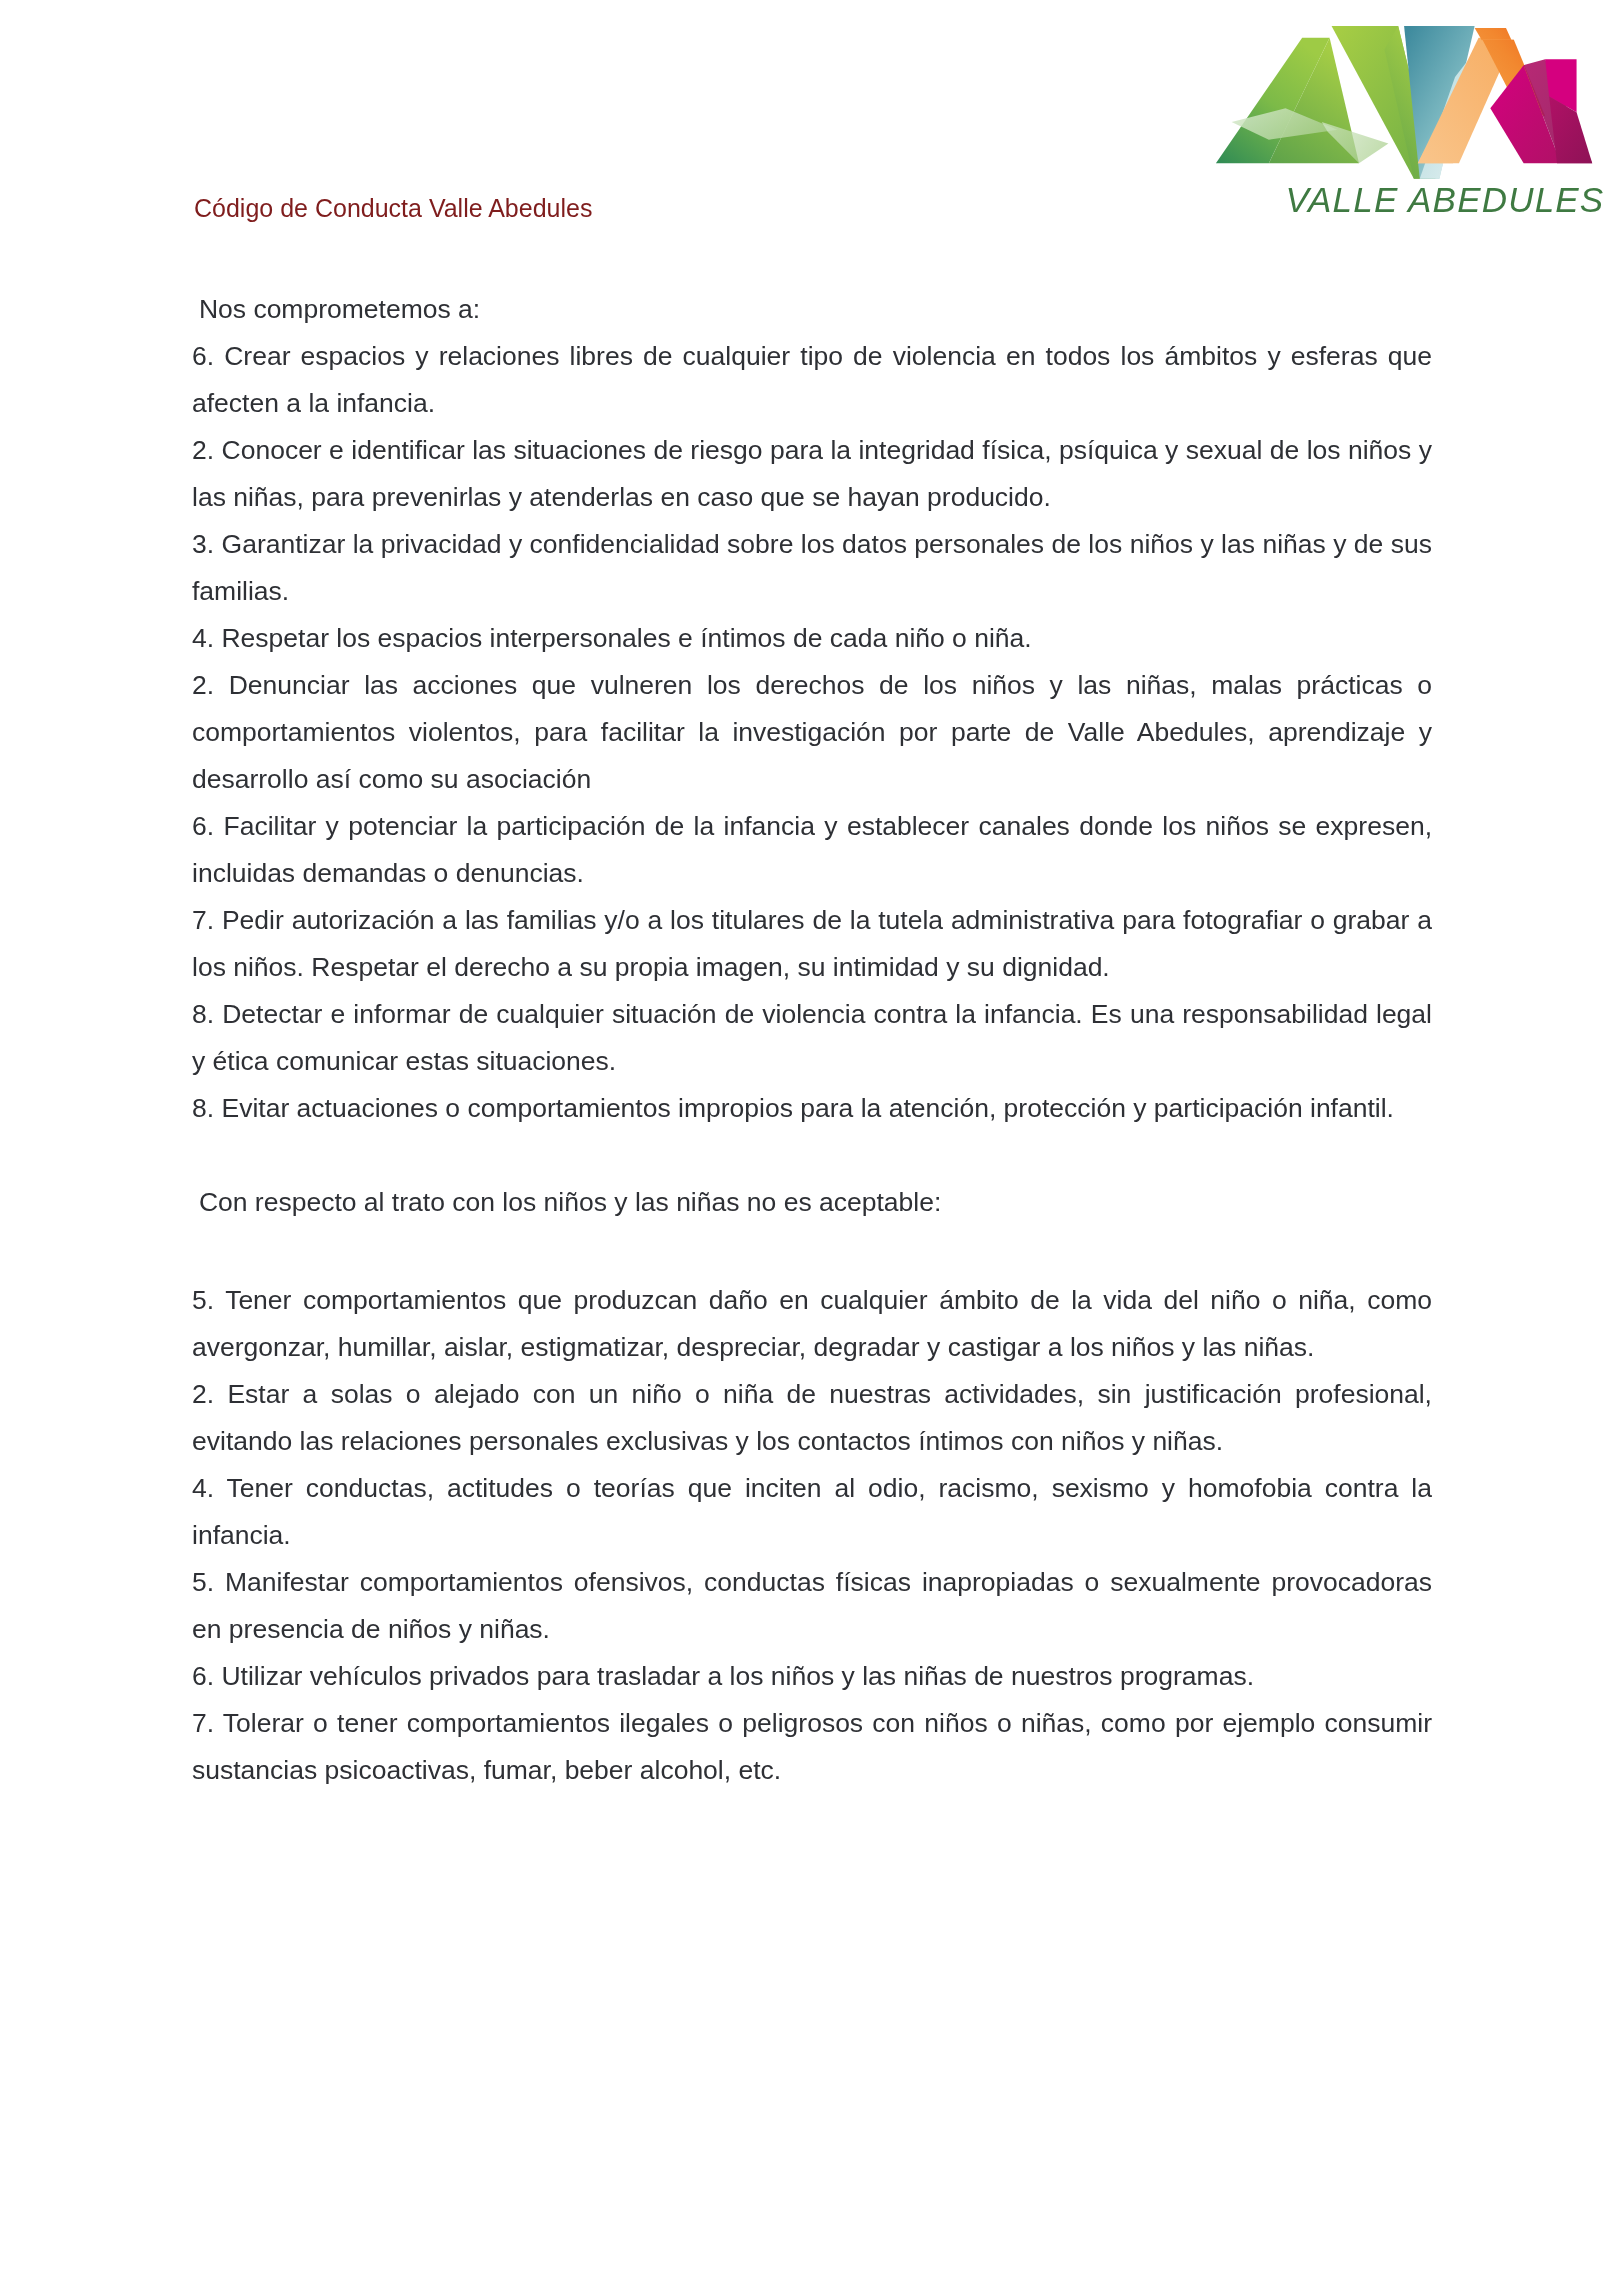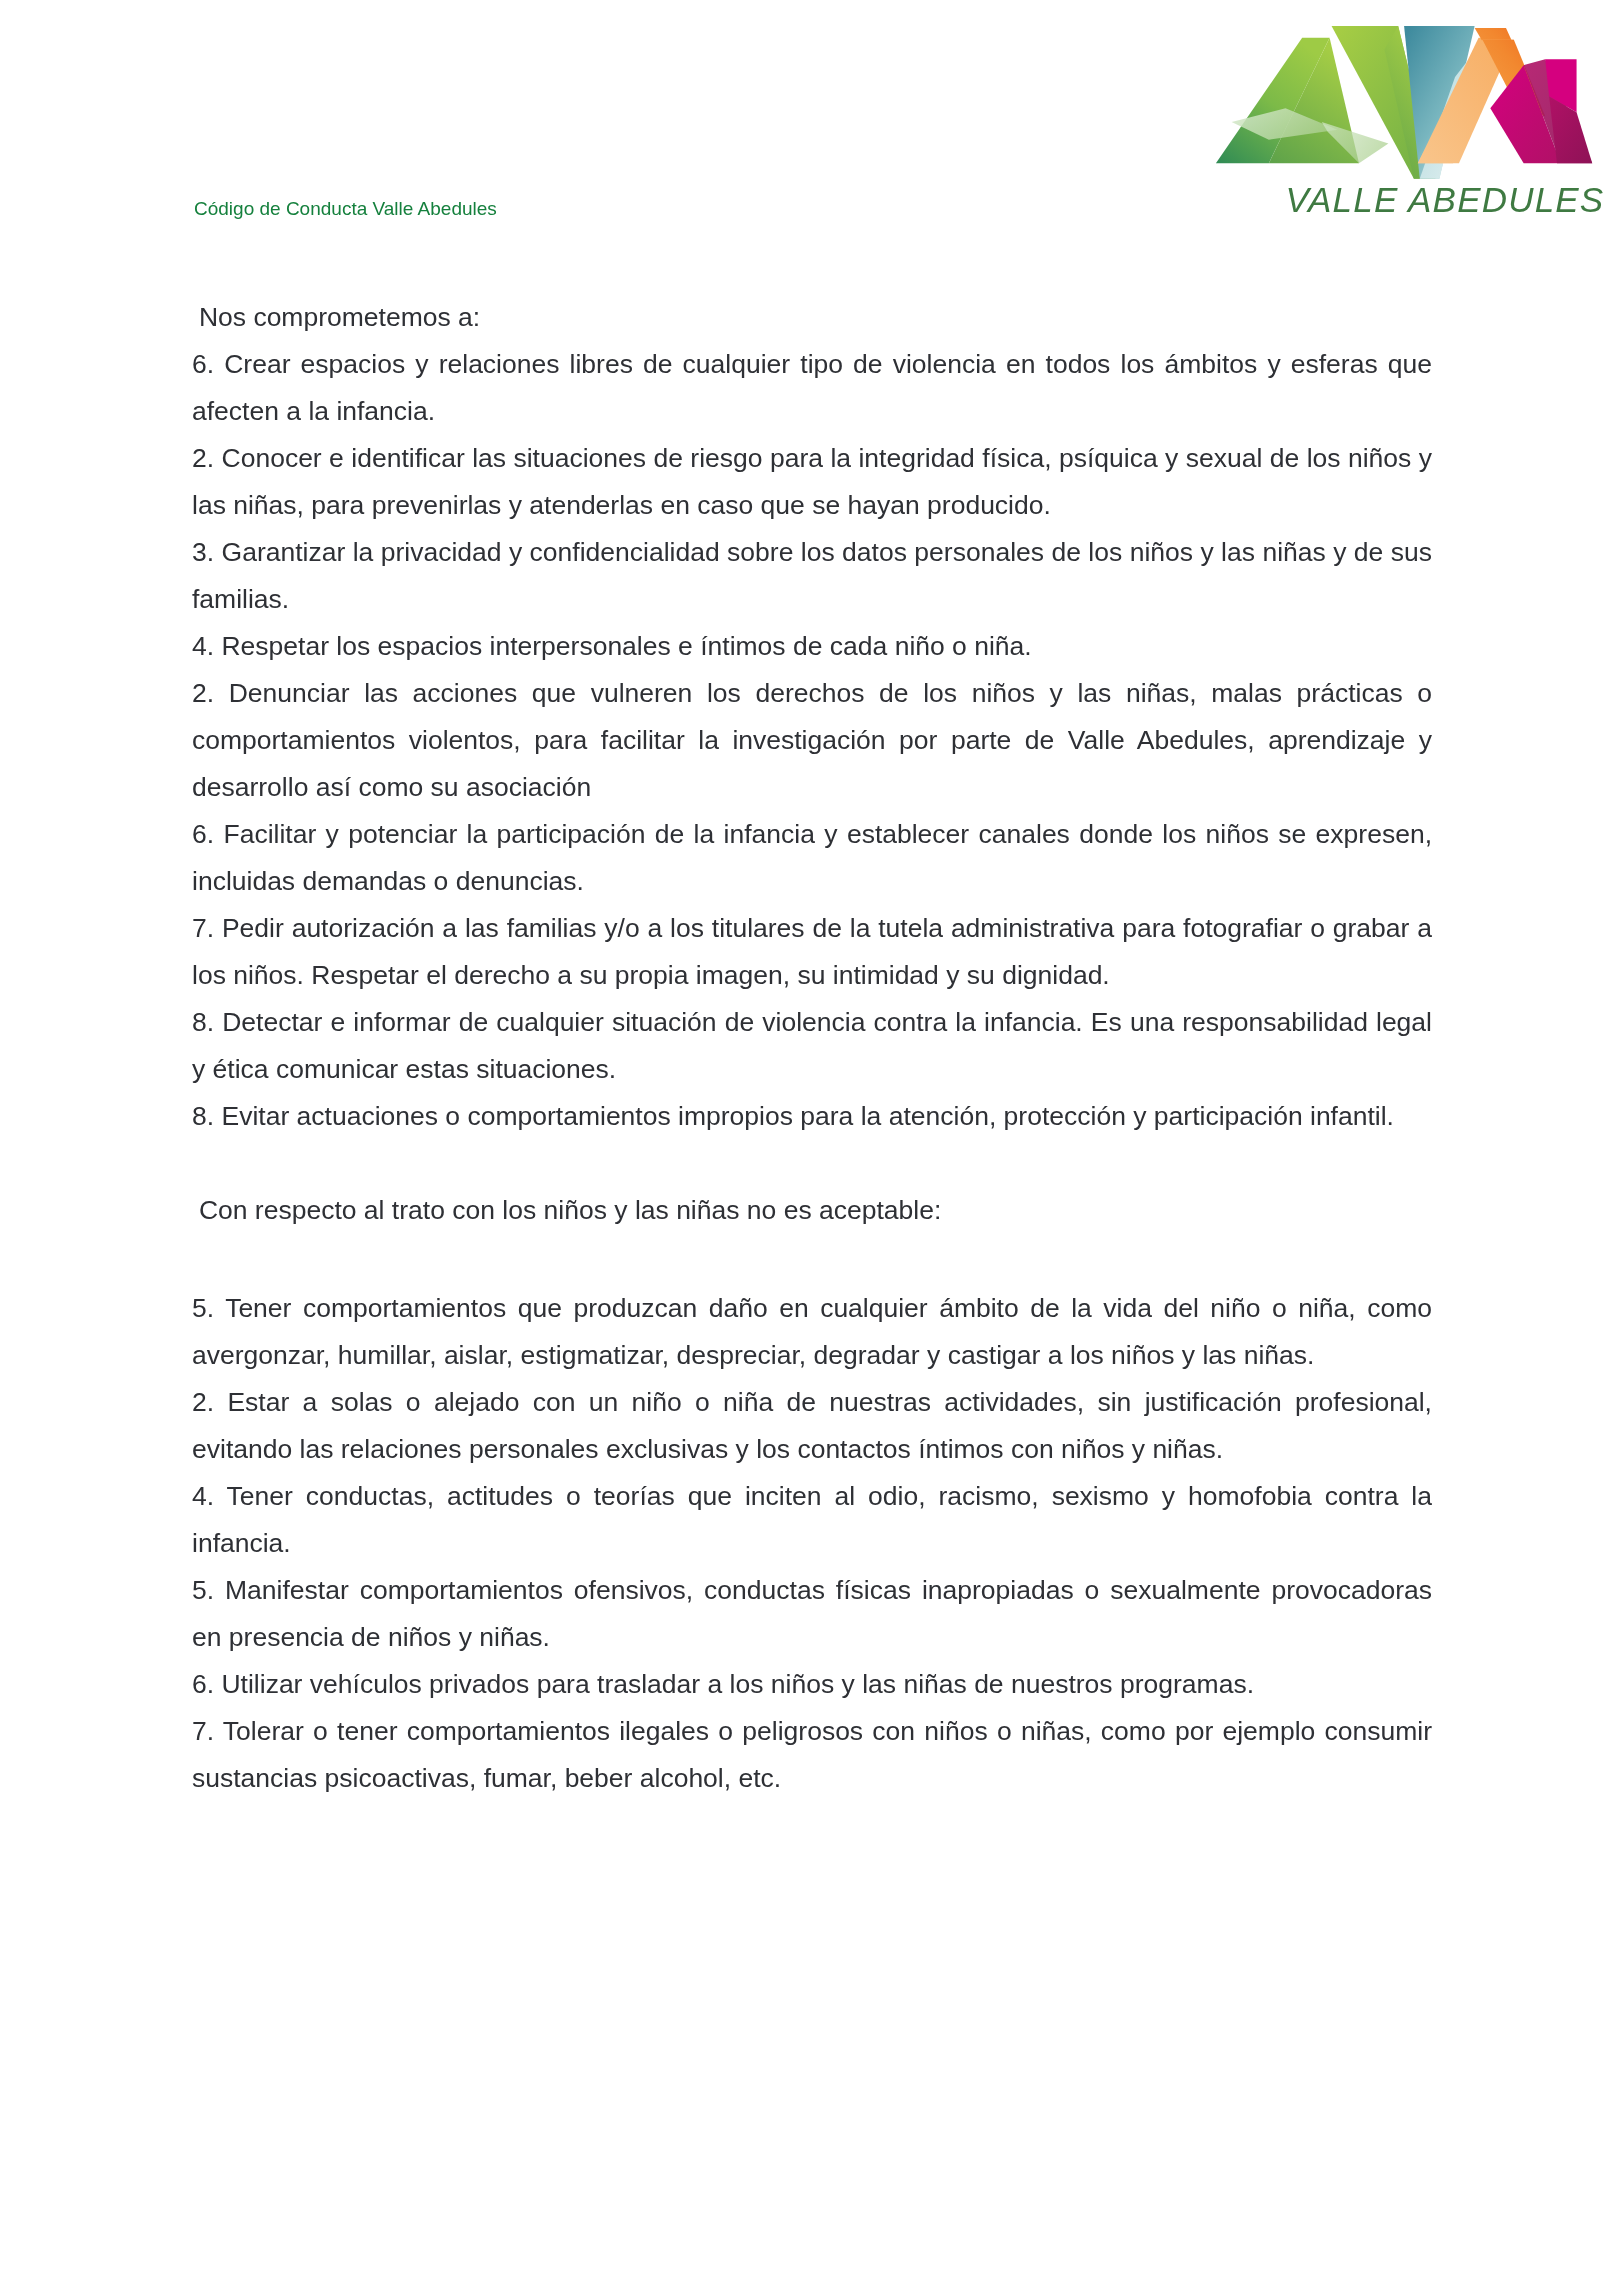--- a/index.html
+++ b/index.html
@@ -48,32 +48,31 @@
     color: #3f7a42;
     white-space: nowrap;
     line-height: 41px;
   }
 
   
   .doc-title {
     position: absolute;
     left: 194px;
     top: 192px;
-    font-size: 19px;
+    font-size: 25px;
     line-height: 33px;
-    color: #15803d;
+    color: #7f1d1d;
     white-space: nowrap;
   }
 
   .body-block {
     position: absolute;
     left: 192px;
     top: 286px;
     width: 1240px;
-    margin-top: 8px;
   }
 
   .para {
     font-size: 26.5px;
     line-height: 47px;
     color: #2e3035;
     text-align: justify;
     text-justify: inter-word;
     margin: 0;
     hyphens: none;

